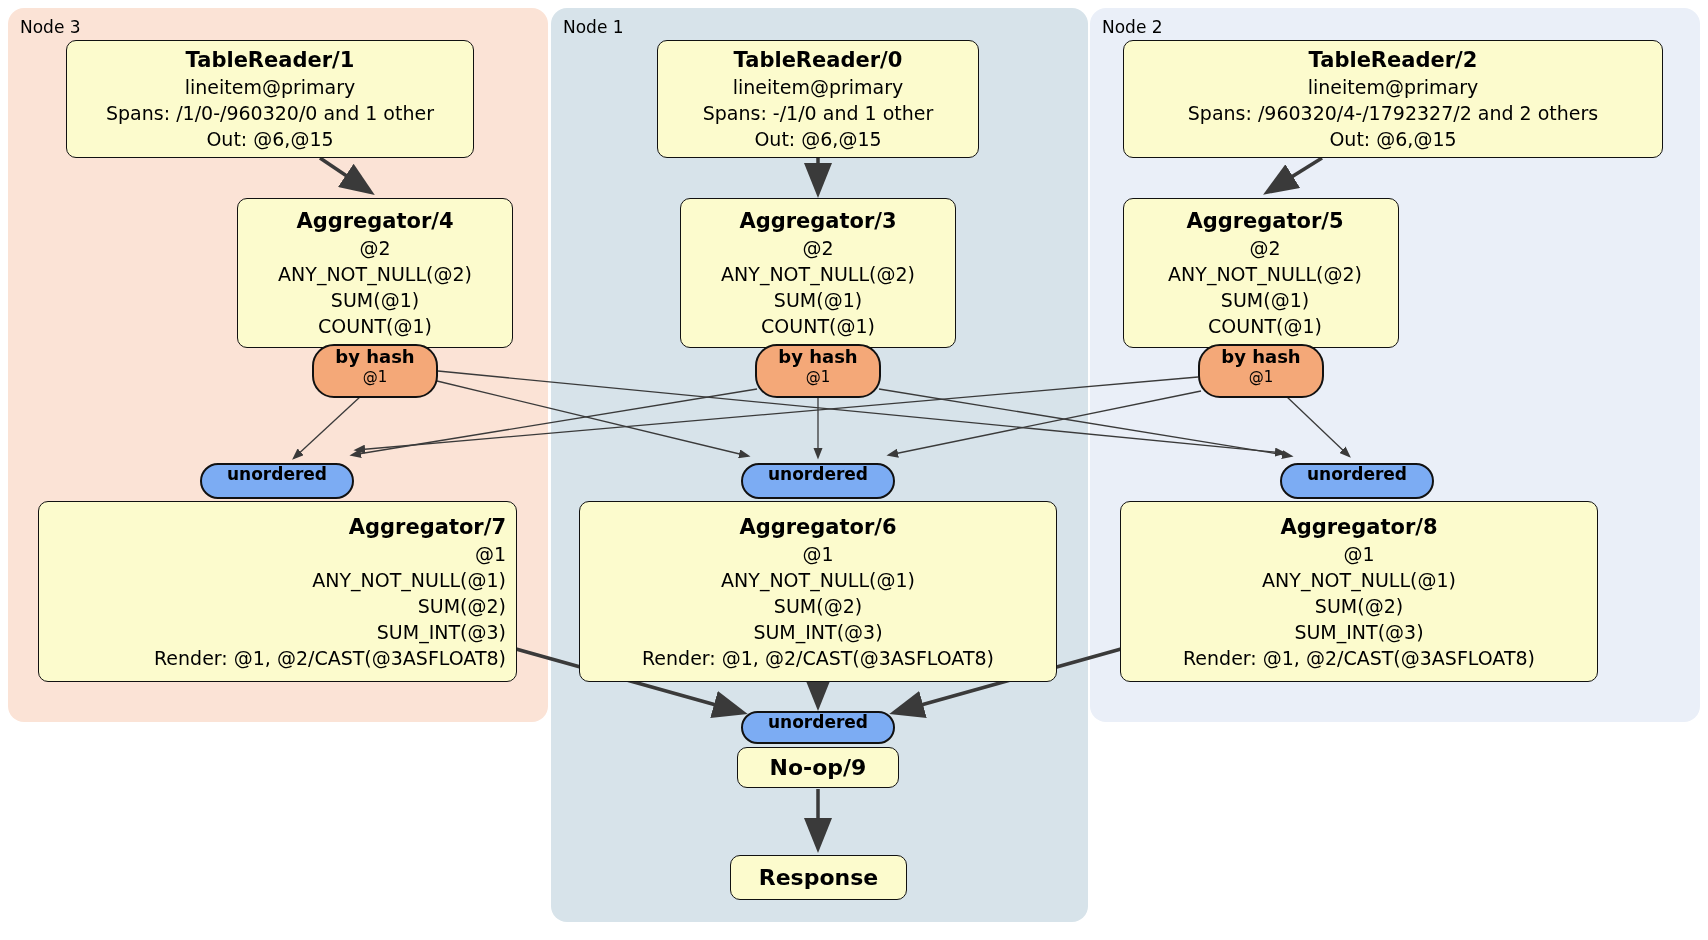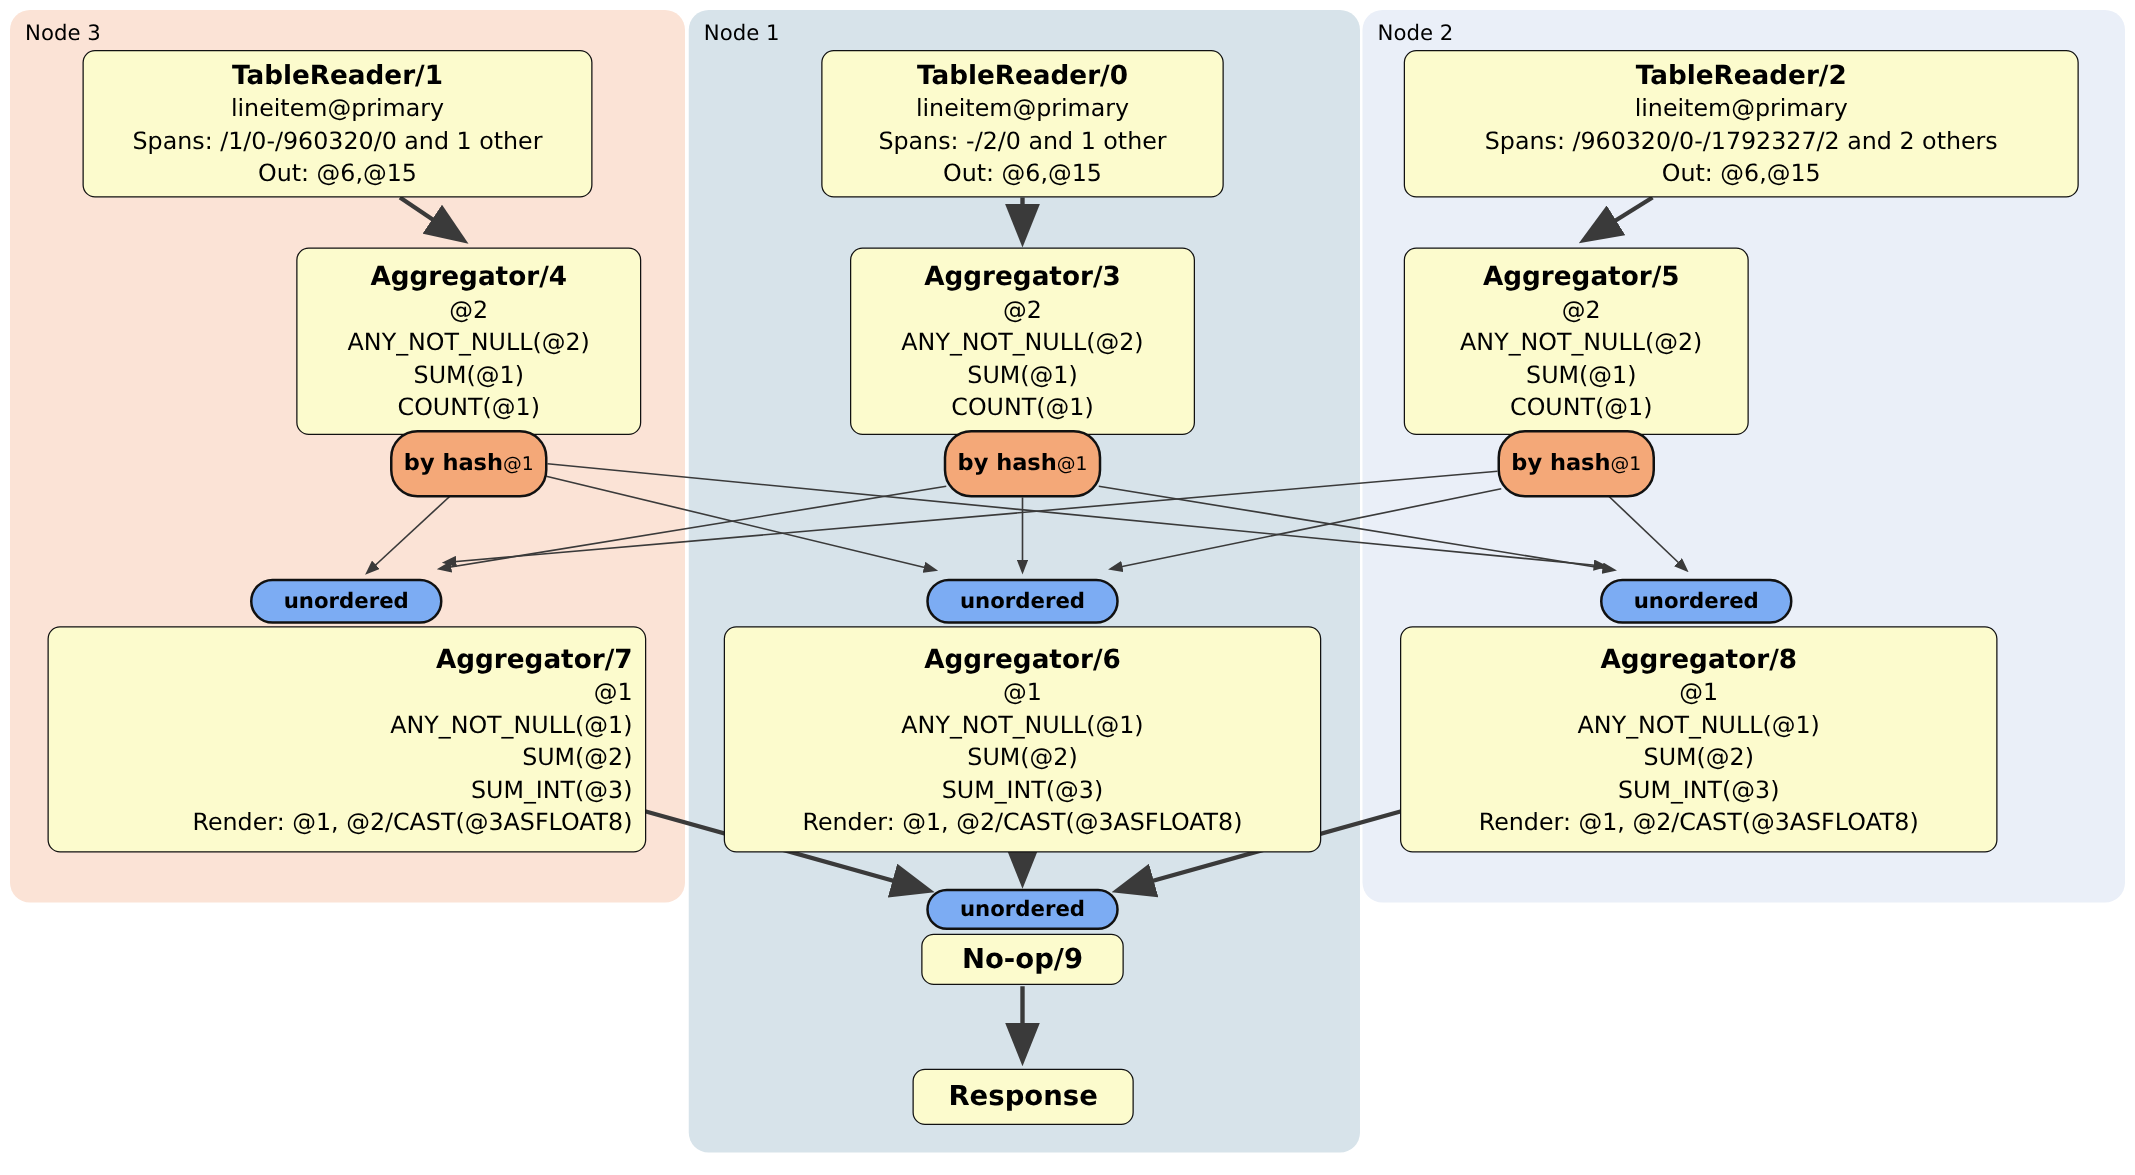--- a/index.html
+++ b/index.html
@@ -29,21 +29,21 @@
     position:absolute;z-index:3;
     background:var(--processor-box-bg,#fcfbcd);
     border:1.6px solid #111;border-radius:10px;
     display:flex;flex-direction:column;align-items:center;justify-content:center;
     text-align:center;padding:4px 10px;color:#000;
   }
   .ptitle{font-size:21px;font-weight:bold;line-height:28px;white-space:nowrap;}
   .pline{font-size:19px;line-height:26px;white-space:nowrap;}
   .oval{
     position:absolute;z-index:4;border:2px solid #111;
-    display:flex;flex-direction:row;align-items:center;justify-content:center;
+    display:flex;flex-direction:column;align-items:center;
     text-align:center;color:#000;
   }
   .byhash{
     background:var(--by-hash-oval-bg,#f4a878);border-radius:22px;
   }
   .byhash .otitle{font-size:18px;font-weight:bold;line-height:22px;}
   .byhash .okey{font-size:15px;line-height:18px;}
   .unordered{
     background:var(--unordered-oval-bg,#7cacf3);border-radius:18px;
   }
@@ -100,27 +100,27 @@
 
   <div class="pbox" style="left:66px;top:40px;width:408px;height:118px;">
     <div class="ptitle">TableReader/1</div>
     <div class="pline">lineitem@primary</div>
     <div class="pline">Spans: /1/0-/960320/0 and 1 other</div>
     <div class="pline">Out: @6,@15</div>
   </div>
   <div class="pbox" style="left:657px;top:40px;width:322px;height:118px;">
     <div class="ptitle">TableReader/0</div>
     <div class="pline">lineitem@primary</div>
-    <div class="pline">Spans: -/2/0 and 1 other</div>
+    <div class="pline">Spans: -/1/0 and 1 other</div>
     <div class="pline">Out: @6,@15</div>
   </div>
   <div class="pbox" style="left:1123px;top:40px;width:540px;height:118px;">
     <div class="ptitle">TableReader/2</div>
     <div class="pline">lineitem@primary</div>
-    <div class="pline">Spans: /960320/0-/1792327/2 and 2 others</div>
+    <div class="pline">Spans: /960320/4-/1792327/2 and 2 others</div>
     <div class="pline">Out: @6,@15</div>
   </div>
 
   <div class="pbox" style="left:237px;top:198px;width:276px;height:150px;">
     <div class="ptitle">Aggregator/4</div>
     <div class="pline">@2</div>
     <div class="pline">ANY_NOT_NULL(@2)</div>
     <div class="pline">SUM(@1)</div>
     <div class="pline">COUNT(@1)</div>
   </div>

